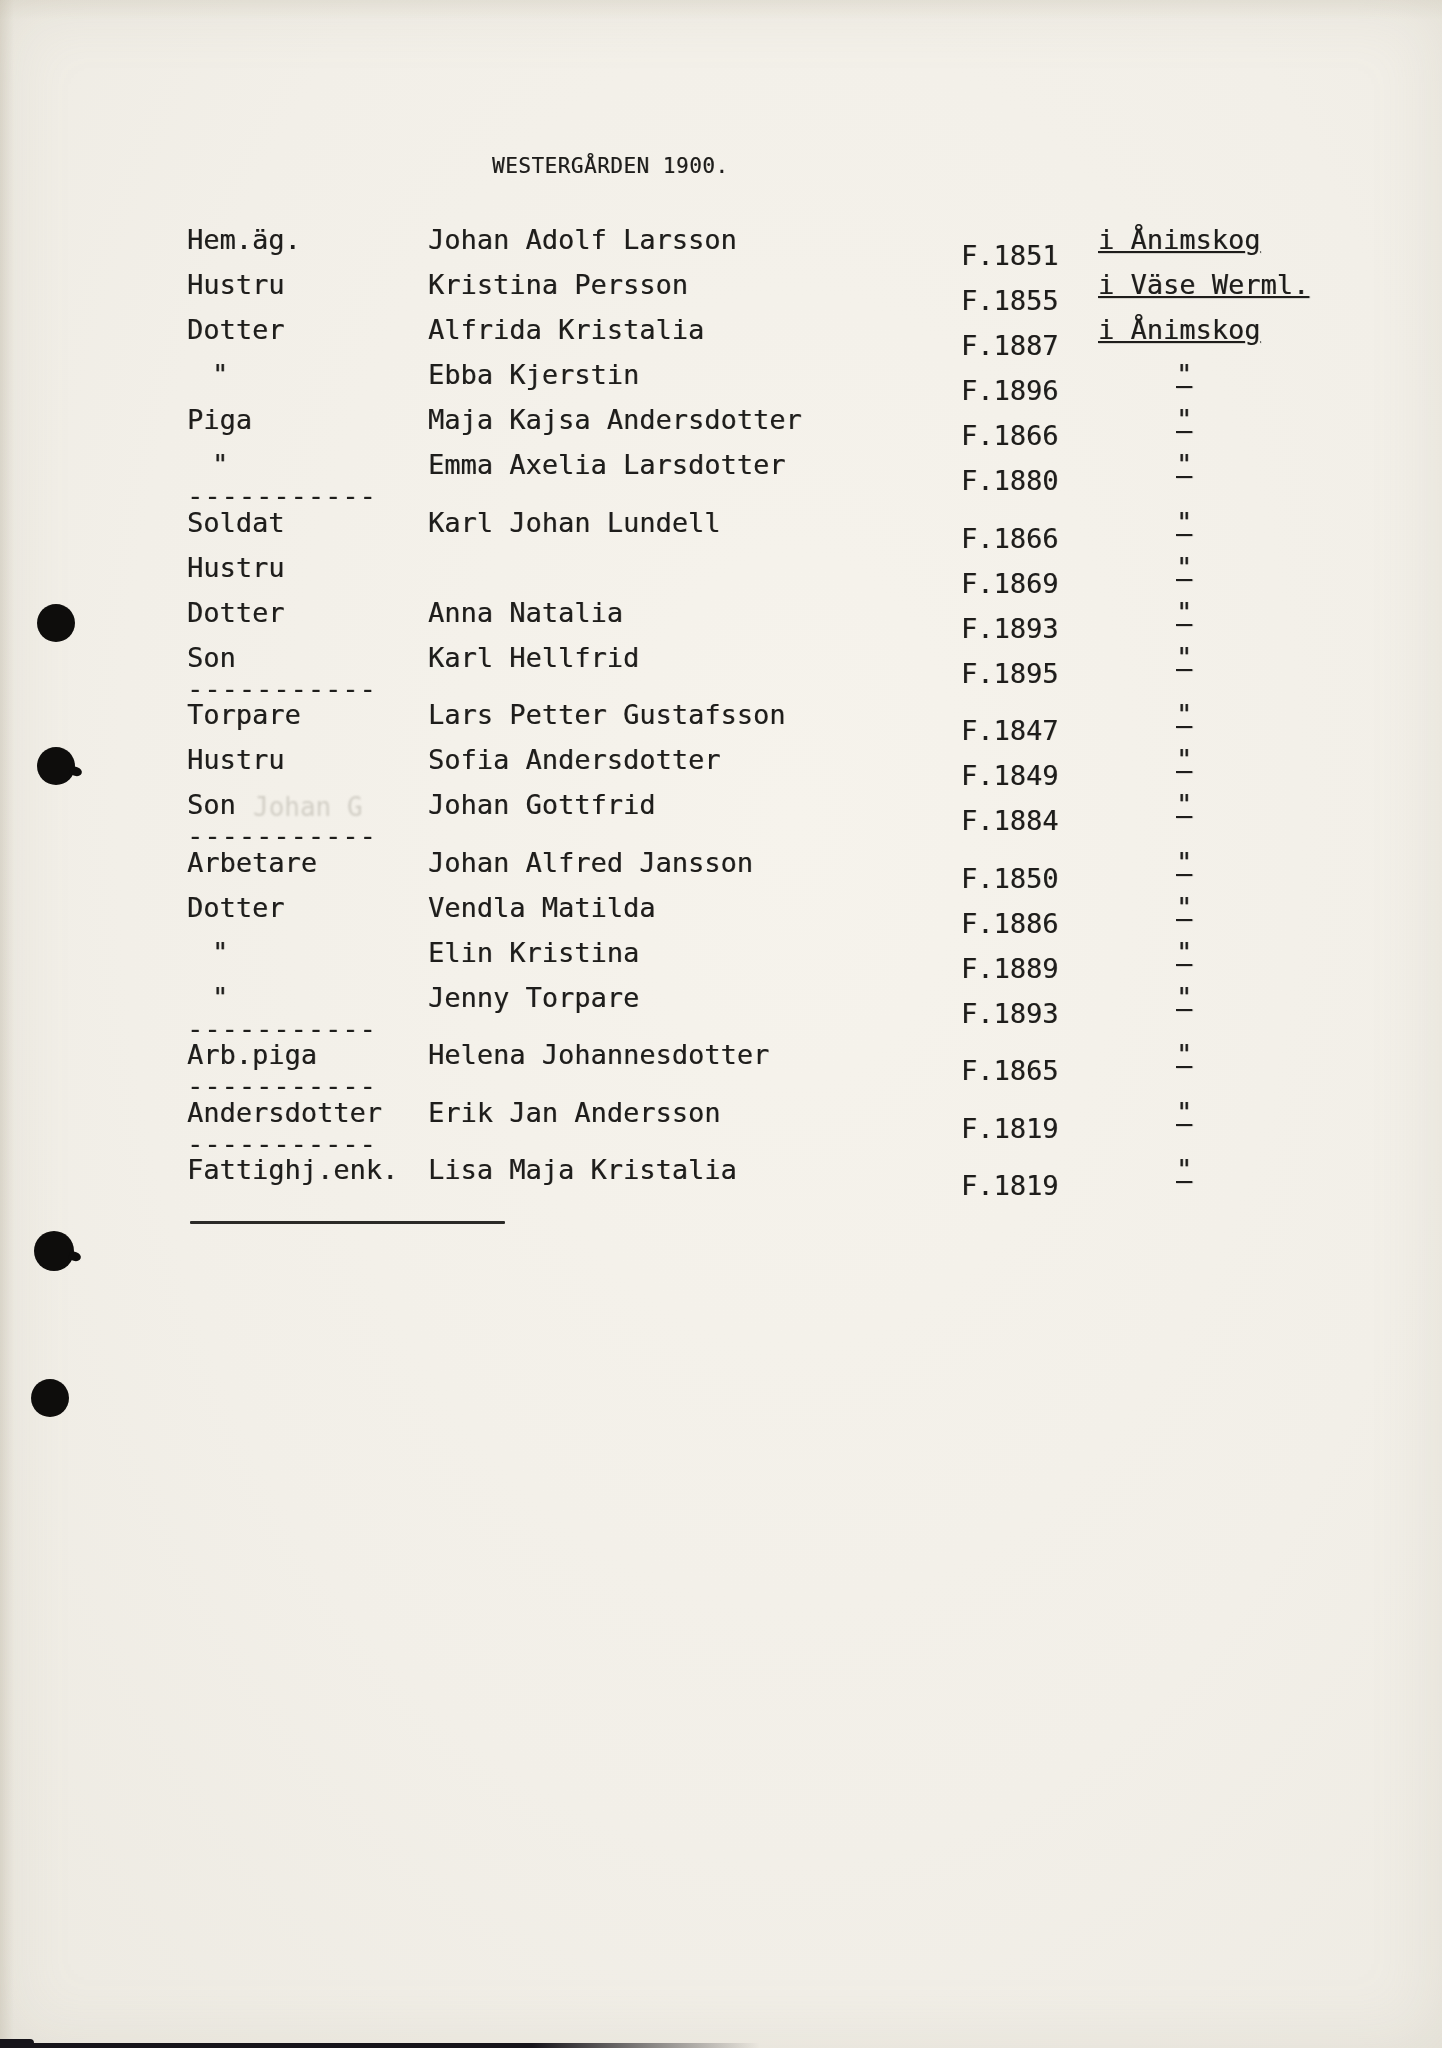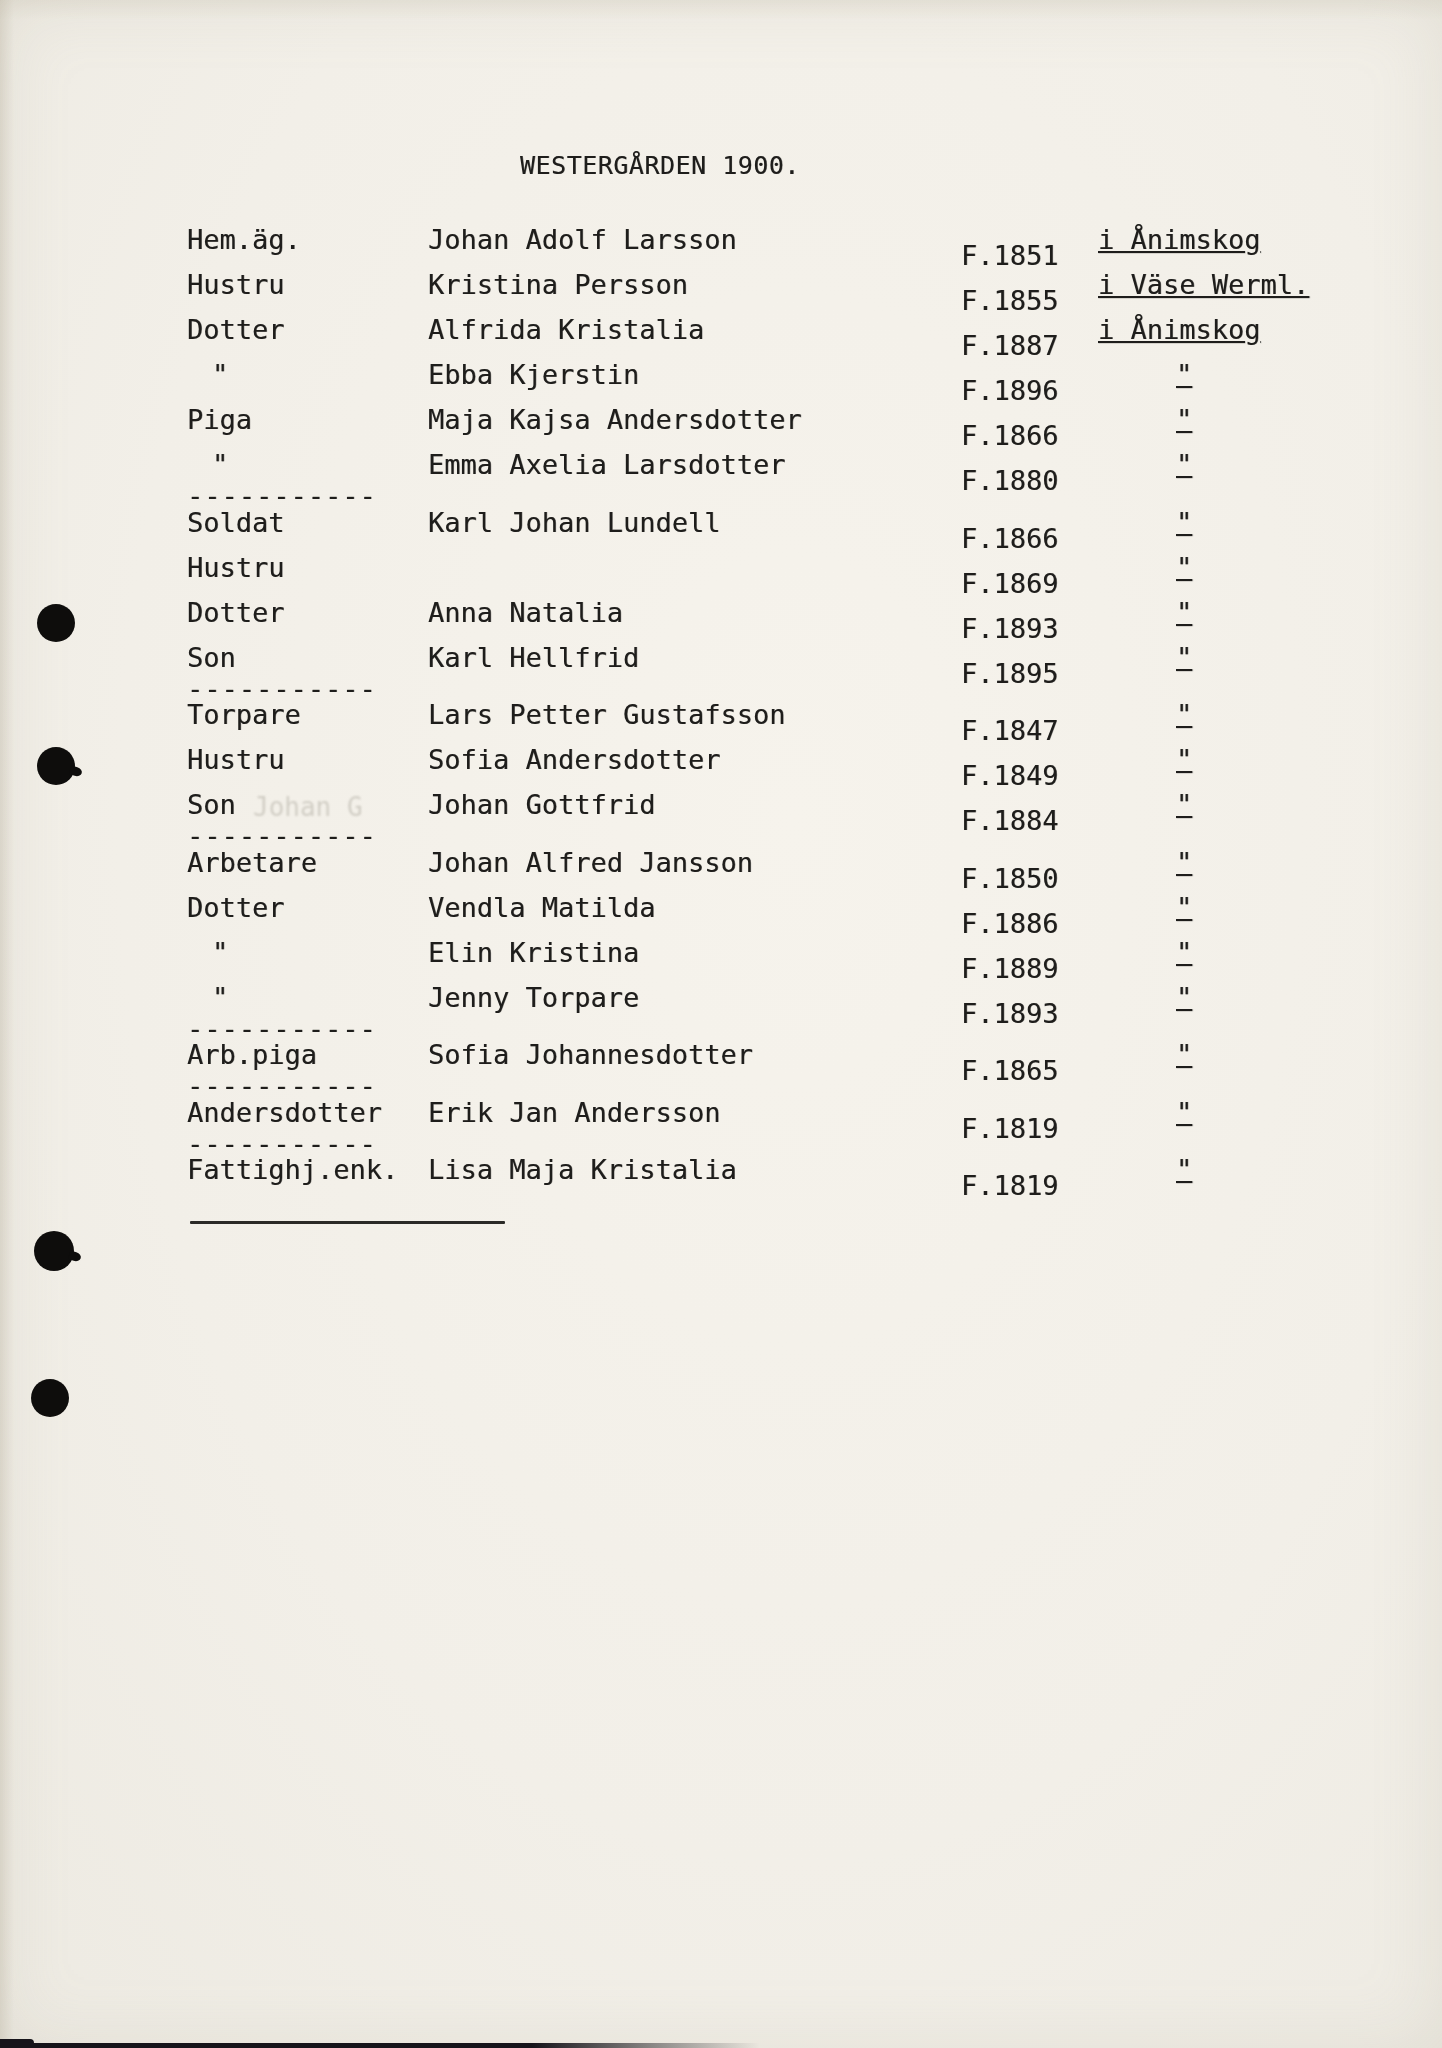--- a/index.html
+++ b/index.html
@@ -18,22 +18,22 @@
     width: 1442px; height: 2048px;
     background:
       linear-gradient(90deg, rgba(190,182,165,0.35) 0px, rgba(190,182,165,0.0) 14px),
       linear-gradient(180deg, rgba(205,198,182,0.25) 0px, rgba(205,198,182,0.0) 20px),
       radial-gradient(ellipse at 55% 40%, #f6f3ec 0%, var(--paper) 60%, #edeae2 100%);
     box-shadow: inset 0 0 70px rgba(168,158,138,0.18);
     color: var(--ink);
   }
   .doc-title {
     position: absolute;
-    left: 520px; top: 150px;
-    font-size: 25px; line-height: 32px;
+    left: 492px; top: 150px;
+    font-size: 21px; line-height: 32px;
     letter-spacing: 0.5px;
     white-space: pre;
     text-shadow: 0.4px 0.3px 0 rgba(30,29,27,0.55);
   }
   .table { position: absolute; left: 0; top: 0; width: 100%; height: 100%; }
   .row { position: absolute; left: 0; width: 100%; height: 32px; padding-left: 20px; }
   .cell {
     position: absolute; top: 0;
     font-size: 27px; line-height: 32px;
     white-space: pre;
@@ -238,21 +238,21 @@
     <span class="cell name">Jenny Torpare</span>
     <span class="cell born">F.1893</span>
     <span class="cell place ditto-place">"</span>
   </div>
       <div class="divider-row" style="top: 1012.5px;">
     <span class="dashes">-----------</span>
   </div>
       <div class="row" style="top: 1039px;">
 
     <span class="cell role">Arb.piga</span>
-    <span class="cell name">Sofia Johannesdotter</span>
+    <span class="cell name">Helena Johannesdotter</span>
     <span class="cell born">F.1865</span>
     <span class="cell place ditto-place">"</span>
   </div>
       <div class="divider-row" style="top: 1070px;">
     <span class="dashes">-----------</span>
   </div>
       <div class="row" style="top: 1096.5px;">
 
     <span class="cell role">Andersdotter</span>
     <span class="cell name">Erik Jan Andersson</span>

